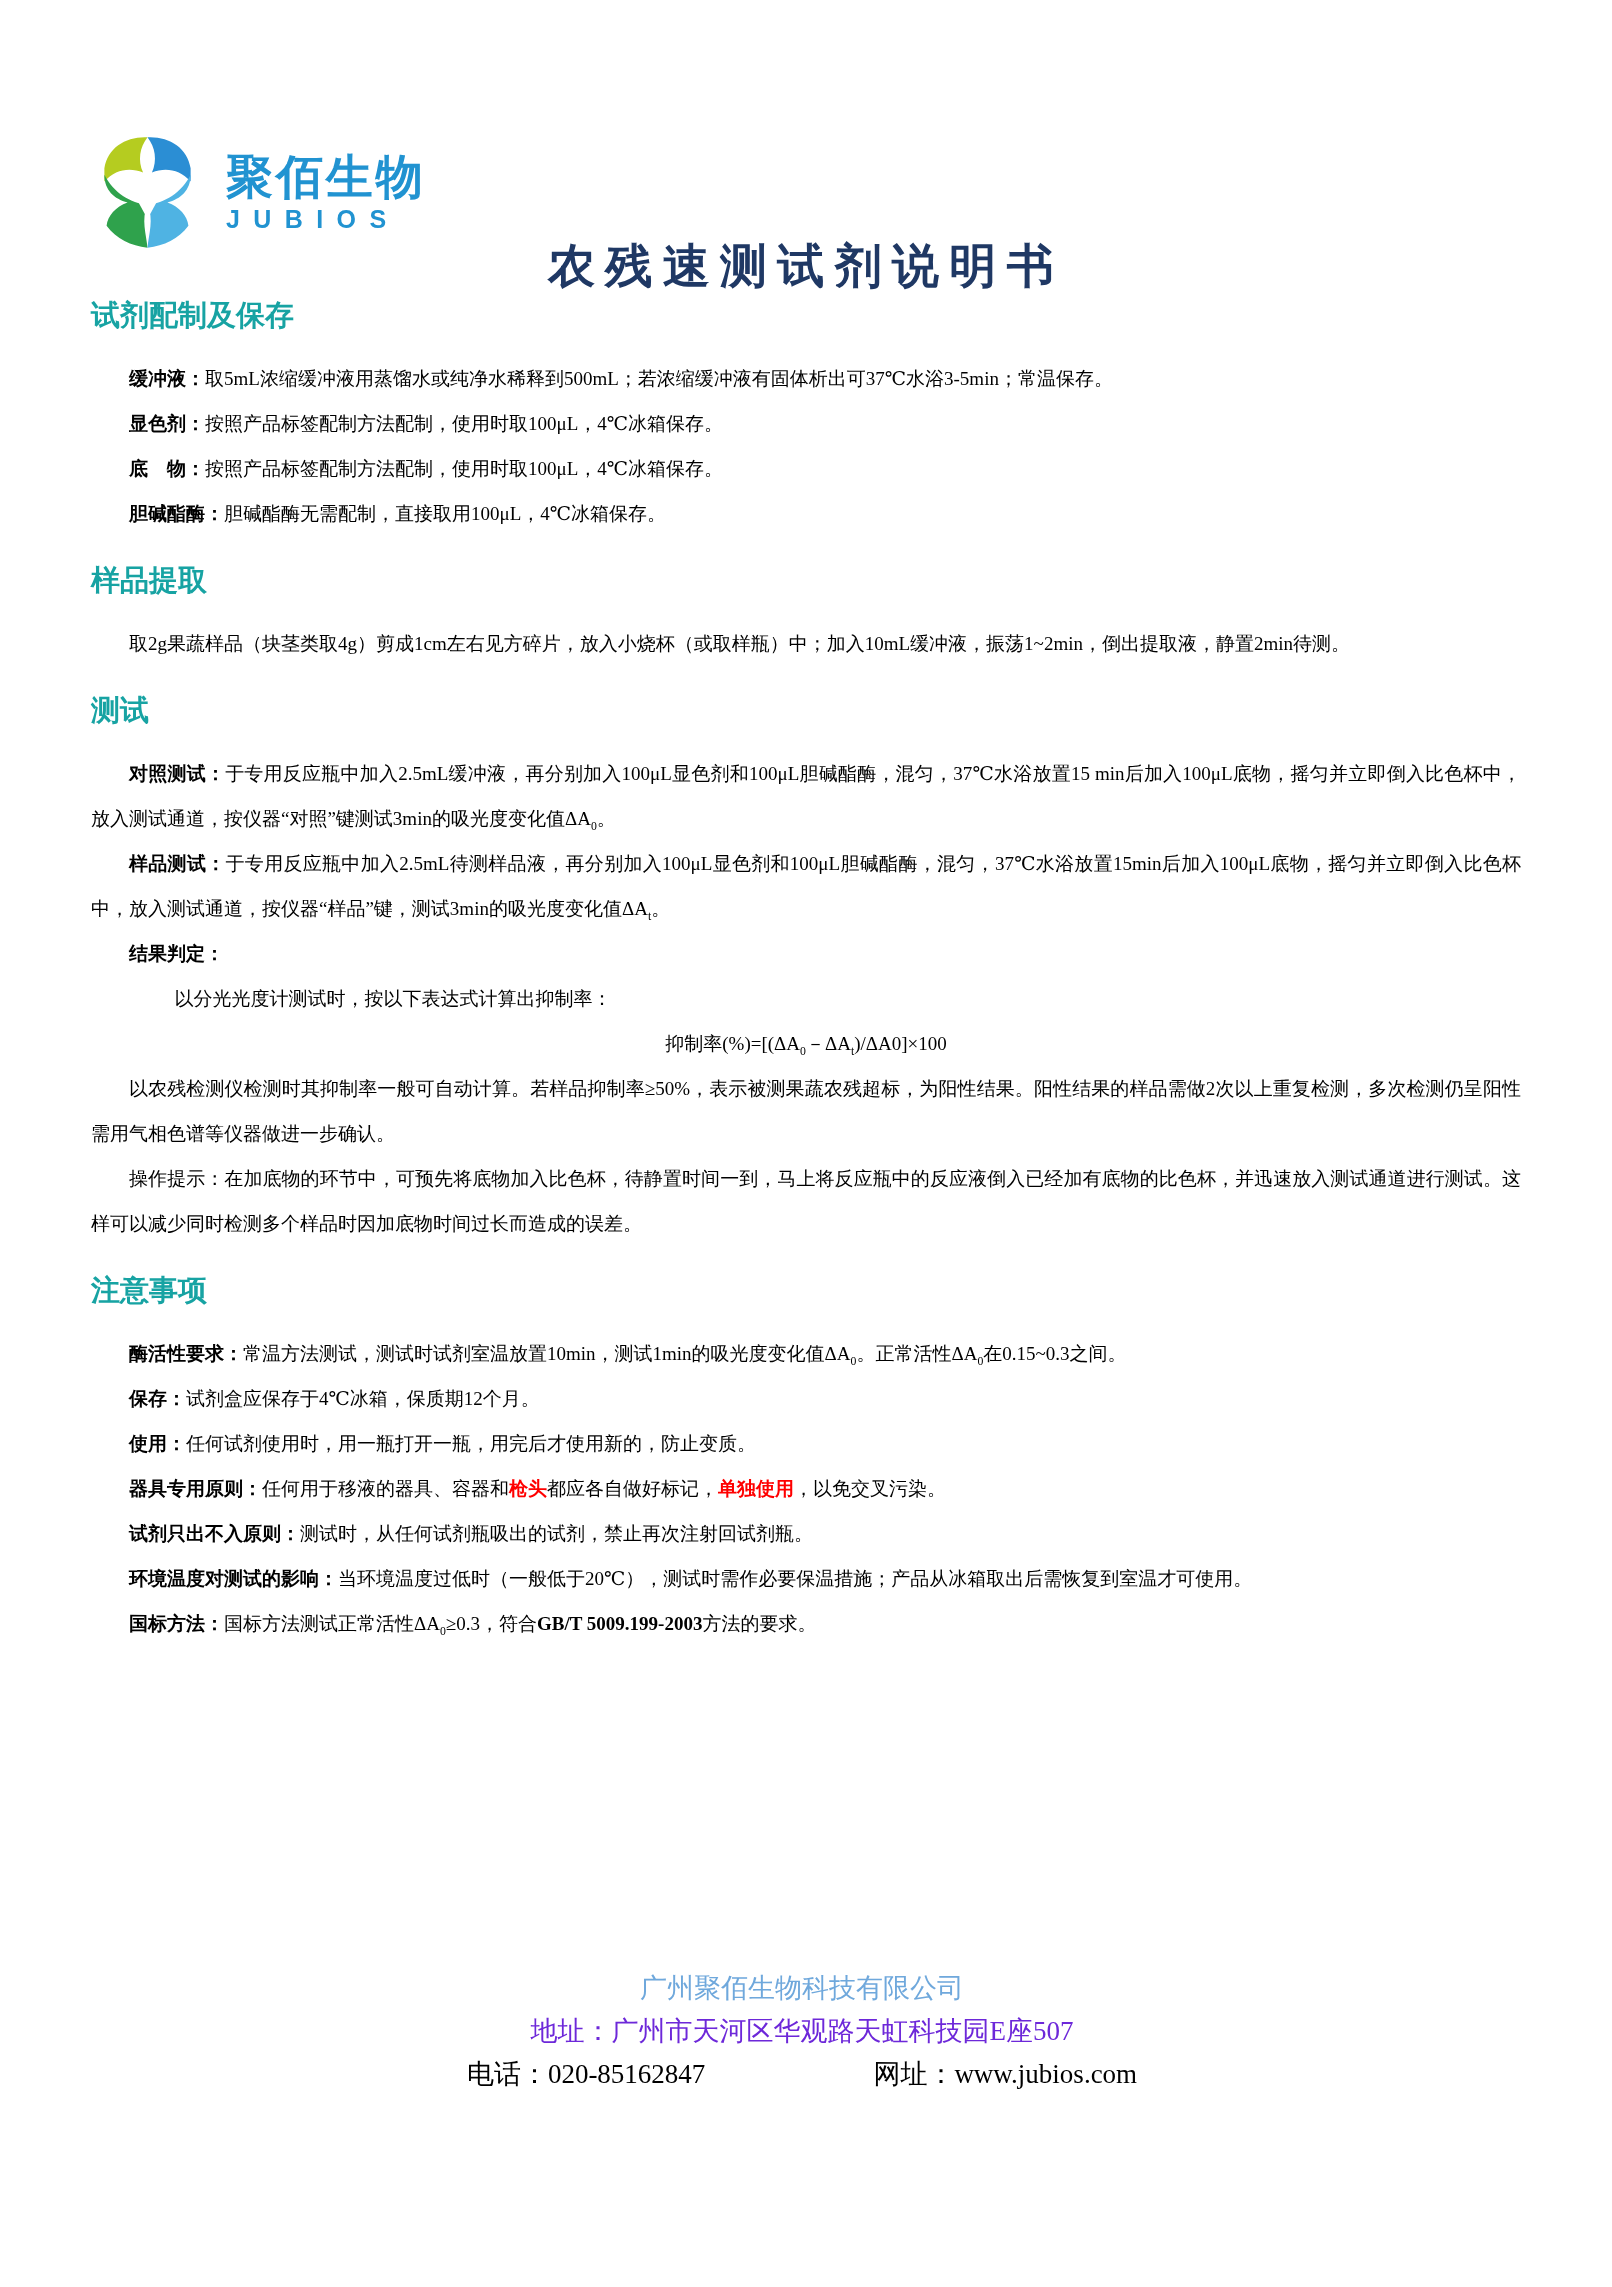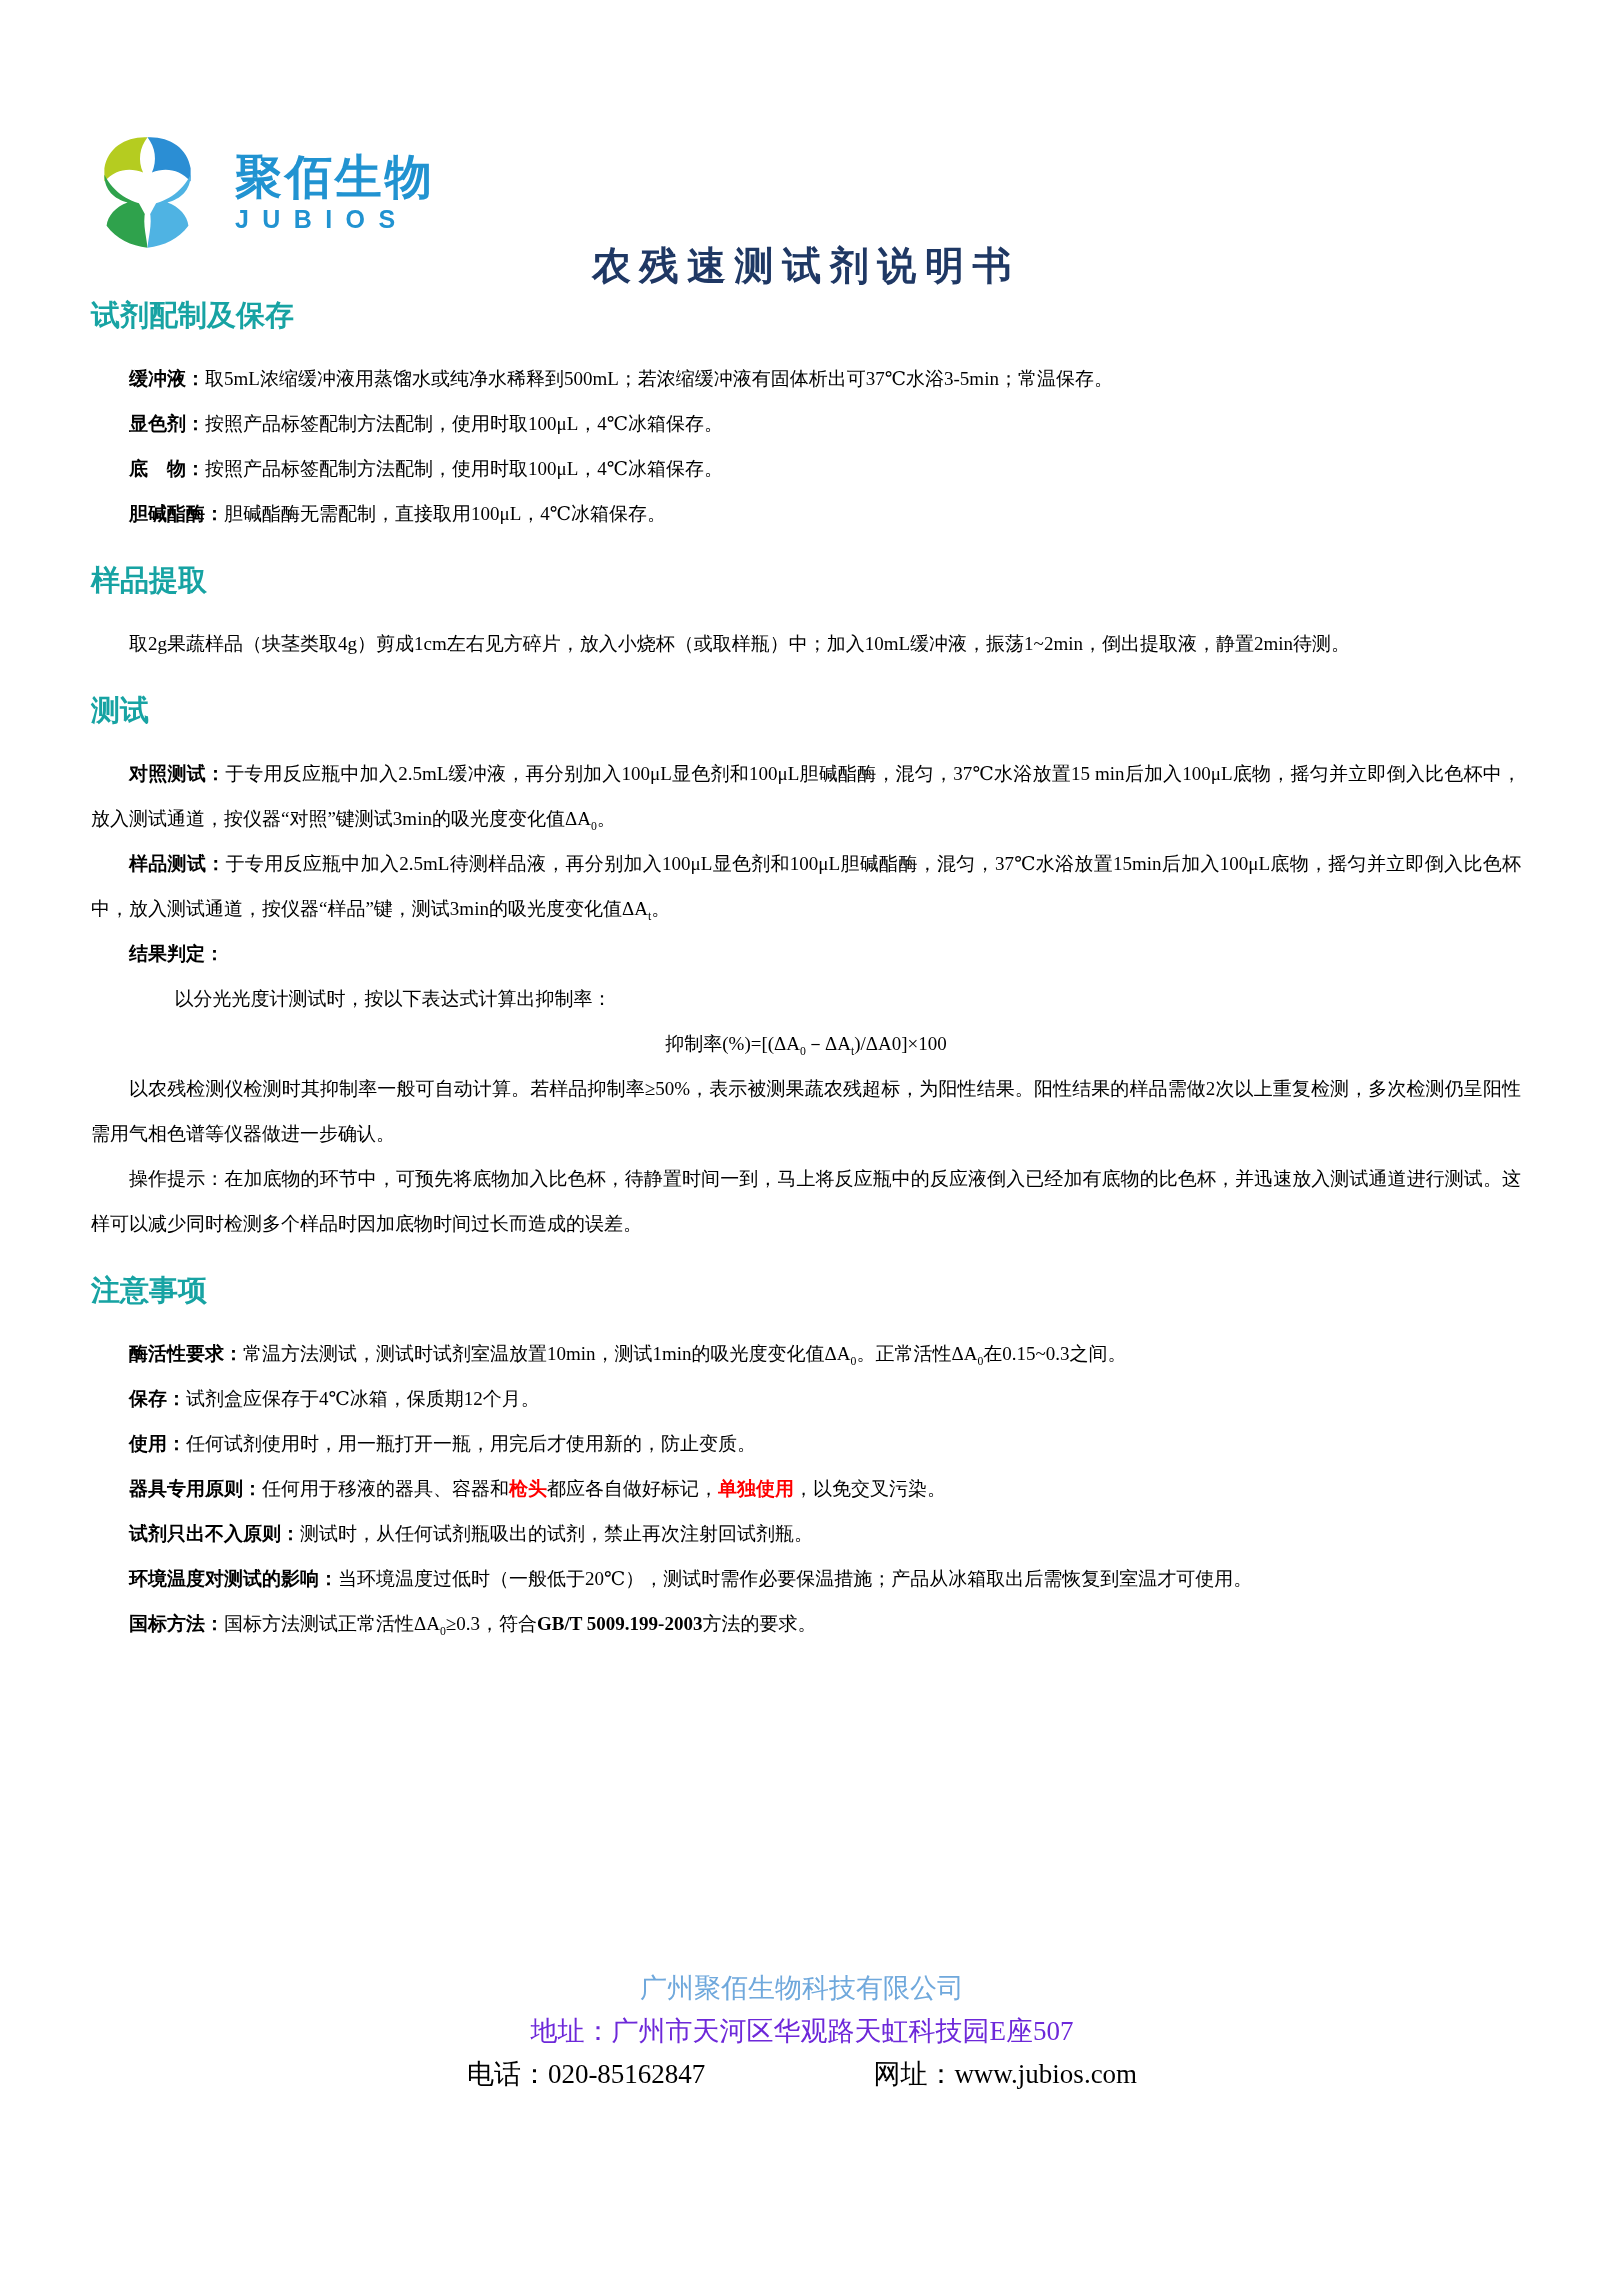--- a/index.html
+++ b/index.html
@@ -7,36 +7,36 @@
     position:relative;
     width:1612px;height:2287px;
     margin:0 auto;
     background:#ffffff;
     box-sizing:border-box;
     padding:133px 91px 0 91px;
     font-family:"Liberation Serif","DejaVu Serif",serif;
     color:#000;
   }
   
-  .logo-row{display:flex;align-items:center;gap:31px;height:119px;}
+  .logo-row{display:flex;align-items:center;gap:22px;height:119px;}
   .logo-icon{width:113px;height:115px;flex:0 0 auto;}
   .logo-text{display:flex;flex-direction:column;justify-content:center;}
   .logo-cn{
     font-family:"Liberation Sans","DejaVu Sans",sans-serif;
     font-size:47px;font-weight:600;letter-spacing:2.9px;color:#2193D1;line-height:1.1;
   }
   .logo-en{
     font-family:"Liberation Sans","DejaVu Sans",sans-serif;
     font-size:25px;font-weight:700;letter-spacing:13.4px;color:#2193D1;margin-top:2.9px;
   }
   
   .doc-title{
     margin:-9.6px 0 0 0;
     text-align:center;
-    font-size:39px;line-height:48px;
+    font-size:47px;line-height:48px;
     font-weight:700;
     letter-spacing:0.22em;
     color:#1F3864;
   }
   
   .section-heading{
     font-family:"Liberation Sans","DejaVu Sans",sans-serif;
     font-size:29px;line-height:35px;
     font-weight:700;
     color:#17A3A3;

